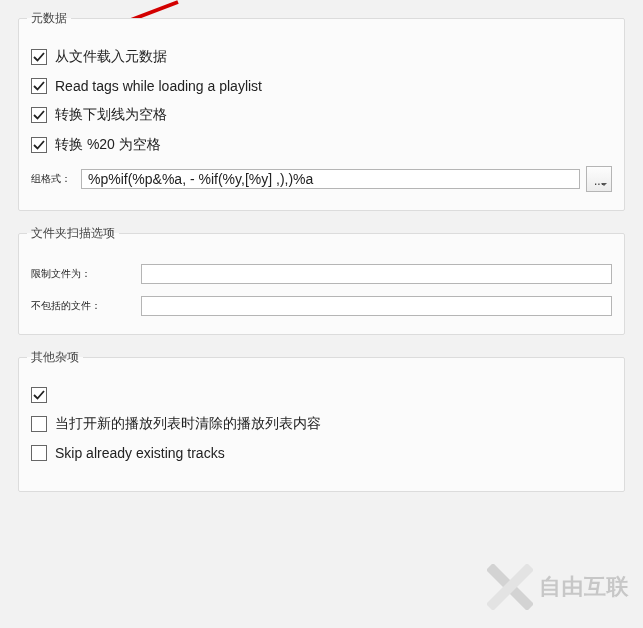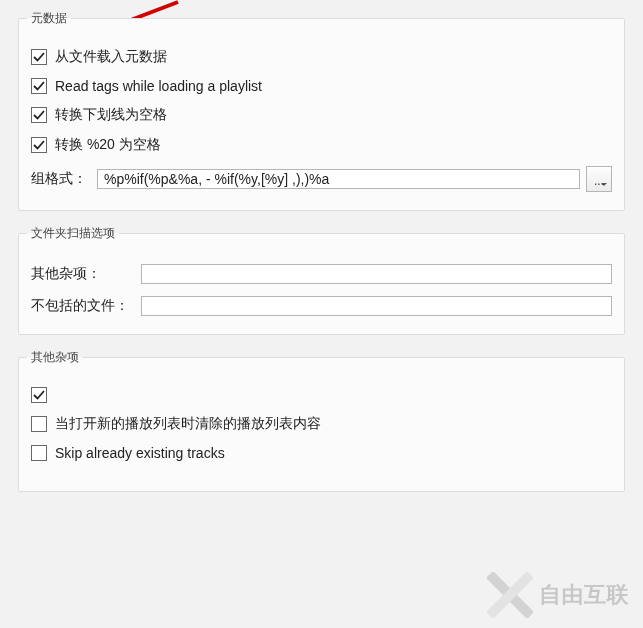--- a/index.html
+++ b/index.html
@@ -53,21 +53,21 @@
       font-size: 14px;
       cursor: default;
     }
     .field-row {
       display: flex;
       align-items: center;
       margin: 8px 0 0 0;
     }
     .field-label {
       color: #222;
-      font-size: 14px;
+      font-size: 10px;
       margin-right: 10px;
       white-space: nowrap;
     }
     .text-input {
       flex: 1;
       height: 20px;
       border: 1px solid #b5b5b5;
       background: #fff;
       font-family: inherit;
       font-size: 14px;
@@ -100,21 +100,21 @@
     }
     .arrow {
       position: absolute;
       top: -2px;
       left: 28px;
       pointer-events: none;
     }
     .watermark {
       position: absolute;
       right: 14px;
-      bottom: 10px;
+      bottom: 18px;
       display: flex;
       align-items: center;
       opacity: 0.35;
       user-select: none;
     }
     .watermark .wm-x {
       width: 46px;
       height: 46px;
       position: relative;
       margin-right: 6px;
@@ -187,21 +187,21 @@
         <span>...</span>
       </span>
     </div>
   </fieldset>
 
   <fieldset>
     <legend>文件夹扫描选项</legend>
 
     <div class="field-group">
       <div class="field-row">
-        <span class="field-label" style="width:100px">其他杂项：</span>
+        <span class="field-label" style="width:100px">限制文件为：</span>
         <input class="text-input" type="text" value="" style="">
       </div>
       <div class="field-row" style="margin-top:12px">
         <span class="field-label" style="width:100px">不包括的文件：</span>
         <input class="text-input" type="text" value="" style="">
       </div>
     </div>
   </fieldset>
 
   <fieldset>

